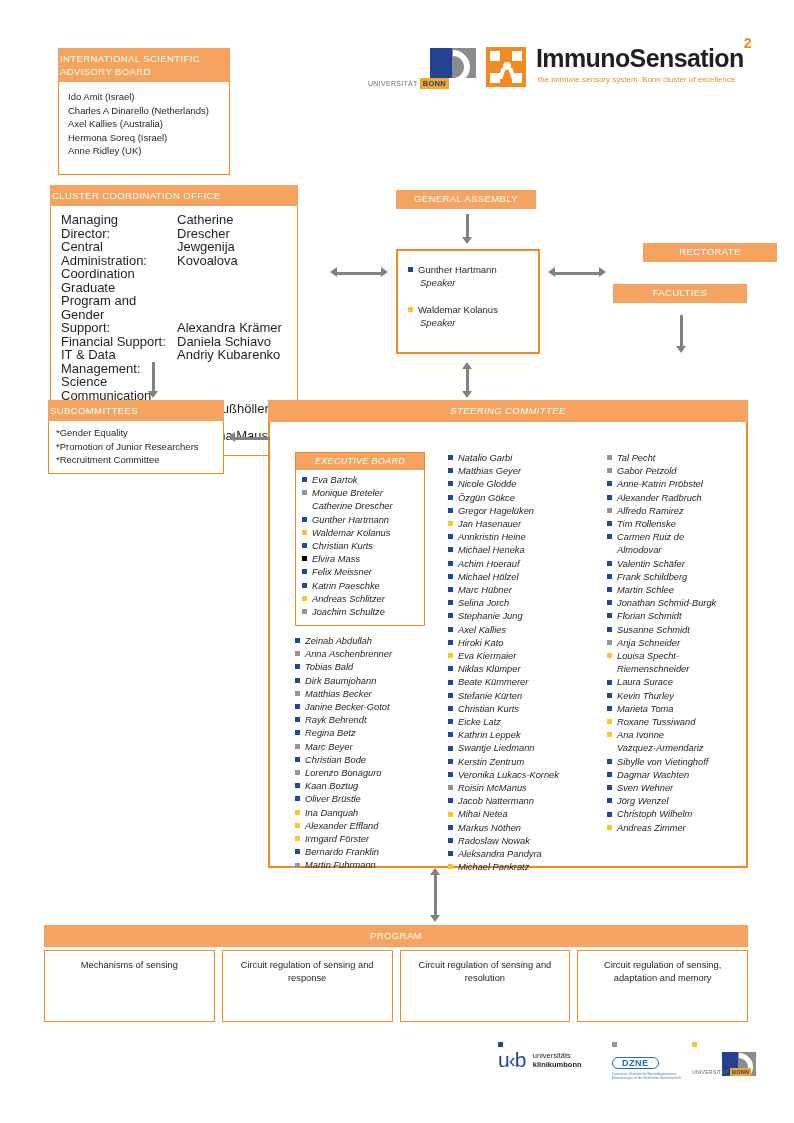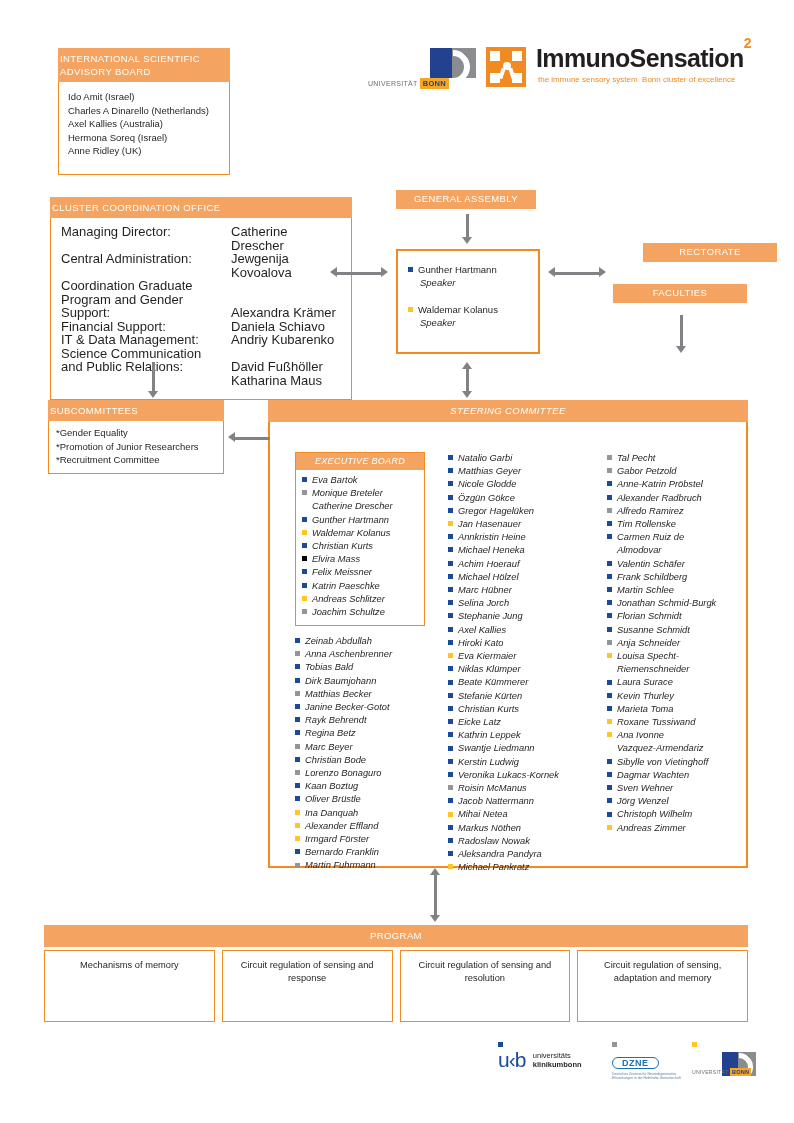--- a/index.html
+++ b/index.html
@@ -53,21 +53,21 @@
   .ub-txt { position:absolute; left:0px; top:31px; font-size:7px; letter-spacing:.3px; color:#6d6e71; white-space:nowrap;}
   .ub-txt b { background:#f5a623; color:#22418f; padding:1px 3px; font-size:7.5px; }
   .is-mark { position: absolute; left: 118px; top: 3px; width: 40px; height: 40px; background:#f18a21; }
   .is-mark .c1 { position:absolute; background:#ffffff; }
   .is-title { position:absolute; left:168px; top:0px; font-size:25px; font-weight:bold; color:#231f20; letter-spacing:-.6px;}
   .is-title sup { color:#f18a21; font-size:14px; top:-10px; position:relative;}
   .is-sub { position:absolute; left:170px; top:31px; font-size:8px; color:#231f20; white-space:nowrap;}
   .is-sub span { color:#f18a21; }
 
   
-  #cco { position: absolute; left: 50px; top: 197px; width: 302px; }
+  #cco { position: absolute; left: 50px; top: 185px; width: 248px; }
   #cco .body { padding: 7px 10px 12px; }
   #cco table { border-collapse: collapse; width: 100%; }
   #cco td { font-size: 13px; line-height: 13.5px; vertical-align: top; padding:0;margin-left:36px; }
   #cco td.r { width: 118px; padding-left: 8px; }
 
   
   #ga-bar { position: absolute; left: 396px; top: 190px; width: 140px; }
   #speakers { position: absolute; left: 396px; top: 249px; width: 144px; height: 105px;
               border: 2px solid #f18a21; background:#fff; padding: 12px 8px 0 10px; }
   #speakers .sp { font-size: 9.5px; line-height: 13px; margin-bottom: 14px; }
@@ -311,21 +311,21 @@
           <div class="nm"><span class="bul blue"></span><span>Axel Kallies</span></div>
           <div class="nm"><span class="bul blue"></span><span>Hiroki Kato</span></div>
           <div class="nm"><span class="bul yellow"></span><span>Eva Kiermaier</span></div>
           <div class="nm"><span class="bul blue"></span><span>Niklas Klümper</span></div>
           <div class="nm"><span class="bul blue"></span><span>Beate Kümmerer</span></div>
           <div class="nm"><span class="bul blue"></span><span>Stefanie Kürten</span></div>
           <div class="nm"><span class="bul blue"></span><span>Christian Kurts</span></div>
           <div class="nm"><span class="bul blue"></span><span>Eicke Latz</span></div>
           <div class="nm"><span class="bul blue"></span><span>Kathrin Leppek</span></div>
           <div class="nm"><span class="bul blue"></span><span>Swantje Liedmann</span></div>
-          <div class="nm"><span class="bul blue"></span><span>Kerstin Ludwig</span></div>
+          <div class="nm"><span class="bul blue"></span><span>Kerstin Zentrum</span></div>
           <div class="nm"><span class="bul blue"></span><span>Veronika Lukacs-Kornek</span></div>
           <div class="nm"><span class="bul gray"></span><span>Roisin McManus</span></div>
           <div class="nm"><span class="bul blue"></span><span>Jacob Nattermann</span></div>
           <div class="nm"><span class="bul yellow"></span><span>Mihai Netea</span></div>
           <div class="nm"><span class="bul blue"></span><span>Markus Nöthen</span></div>
           <div class="nm"><span class="bul blue"></span><span>Radoslaw Nowak</span></div>
           <div class="nm"><span class="bul blue"></span><span>Aleksandra Pandyra</span></div>
           <div class="nm"><span class="bul yellow"></span><span>Michael Pankratz</span></div>
         </div>
       <div class="col" id="col3">
@@ -355,21 +355,21 @@
           <div class="nm"><span class="bul blue"></span><span>Jörg Wenzel</span></div>
           <div class="nm"><span class="bul blue"></span><span>Christoph Wilhelm</span></div>
           <div class="nm"><span class="bul yellow"></span><span>Andreas Zimmer</span></div>
         </div>
     </div>
   </div>
 
   <div id="program">
     <div class="pbar">PROGRAM</div>
     <div class="row" id="program-row">
-        <div class="cell">Mechanisms of memory</div>
+        <div class="cell">Mechanisms of sensing</div>
         <div class="cell">Circuit regulation of sensing and response</div>
         <div class="cell">Circuit regulation of sensing and resolution</div>
         <div class="cell">Circuit regulation of sensing, adaptation and memory</div>
       </div>
   </div>
 
   <div id="footer">
     <div class="fbul" style="left:28px;top:2px;background:#1b4a9c;"></div>
     <div class="fukb">
       <span class="mark">u‹b</span>

